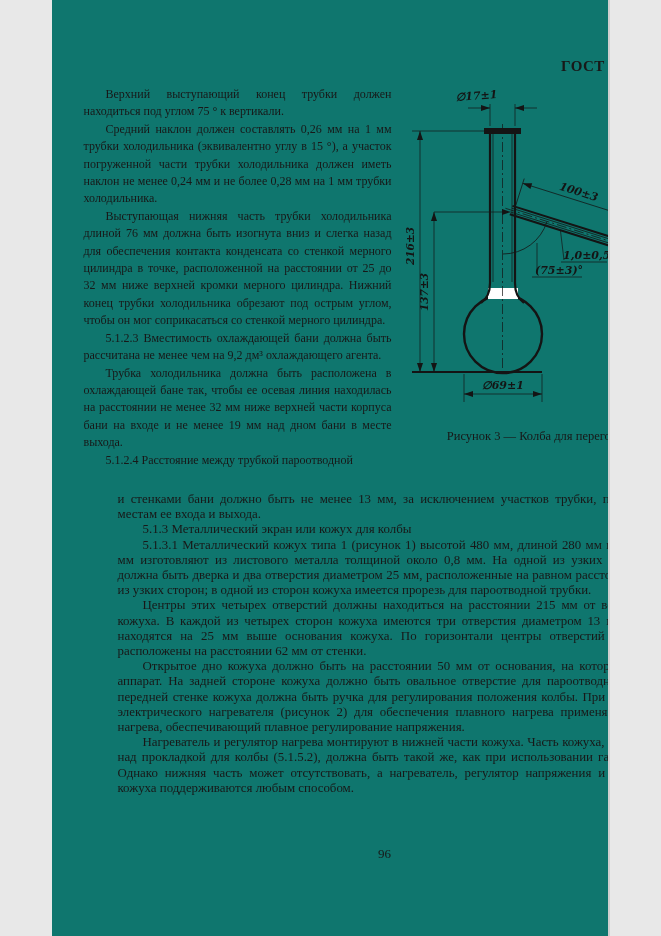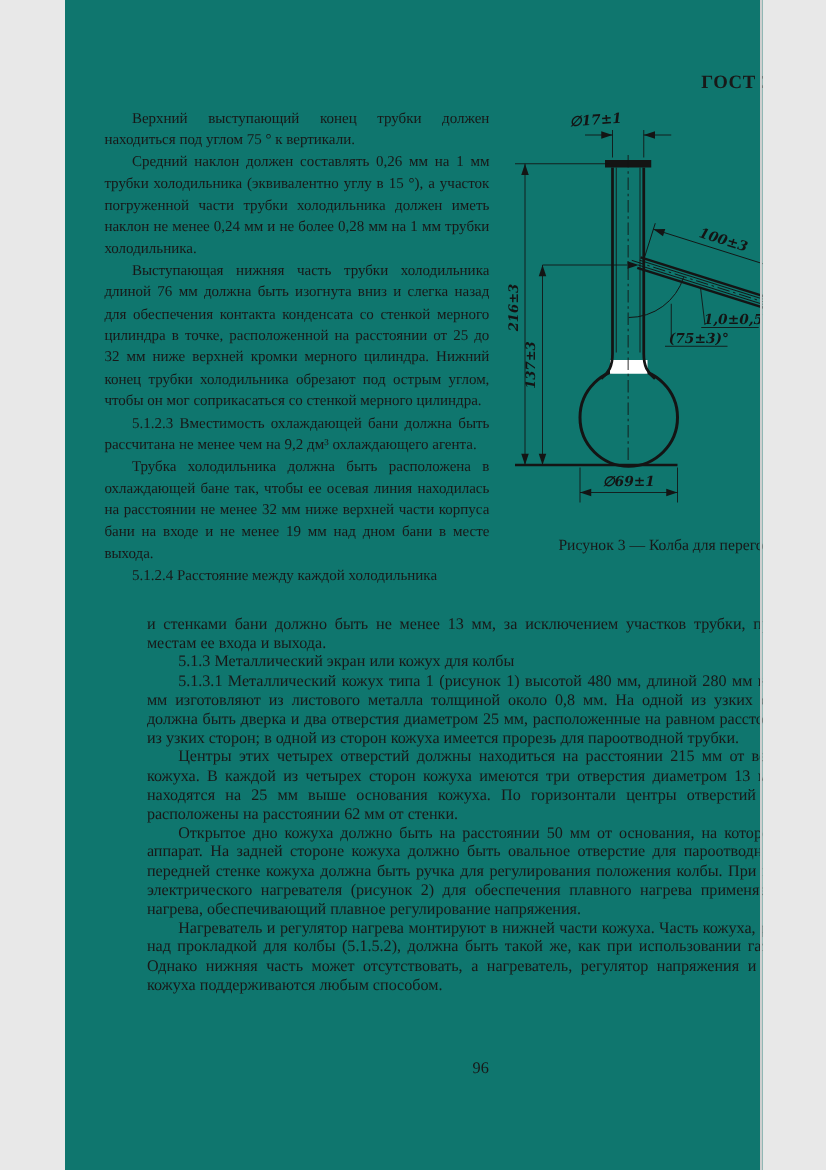--- a/index.html
+++ b/index.html
@@ -40,21 +40,21 @@
 <div class="page">
 
   <div class="gost-header">ГОСТ 2177—99</div>
 
   <div class="col">
     <p>Верхний выступающий конец трубки должен находиться под углом 75 ° к вертикали.</p>
     <p>Средний наклон должен составлять 0,26 мм на 1 мм трубки холодильника (эквивалентно углу в 15 °), а участок погруженной части трубки холодильника должен иметь наклон не менее 0,24 мм и не более 0,28 мм на 1 мм трубки холодильника.</p>
     <p>Выступающая нижняя часть трубки холодильника длиной 76 мм должна быть изогнута вниз и слегка назад для обеспечения контакта конденсата со стенкой мерного цилиндра в точке, расположенной на расстоянии от 25 до 32 мм ниже верхней кромки мерного цилиндра. Нижний конец трубки холодильника обрезают под острым углом, чтобы он мог соприкасаться со стенкой мерного цилиндра.</p>
     <p>5.1.2.3 Вместимость охлаждающей бани должна быть рассчитана не менее чем на 9,2 дм³ охлаждающего агента.</p>
     <p>Трубка холодильника должна быть расположена в охлаждающей бане так, чтобы ее осевая линия находилась на расстоянии не менее 32 мм ниже верхней части корпуса бани на входе и не менее 19 мм над дном бани в месте выхода.</p>
-    <p>5.1.2.4 Расстояние между каждой холодильника</p>
+    <p>5.1.2.4 Расстояние между трубкой пароотводной</p>
   </div>
 
   <svg class="figure-svg" width="270" height="380" viewBox="0 0 270 380">
 
     <circle cx="99" cy="256" r="39" fill="none" stroke-width="2.4"></circle>
     <rect x="84" y="210" width="30" height="11" fill="#ffffff" stroke="none"></rect>
 
     <rect x="80" y="50" width="37" height="6" fill="#141414" stroke="none"></rect>
 
     <path d="M86,56 L86,205 C86,215 83,220 77,225" fill="none" stroke-width="2.2"></path>

